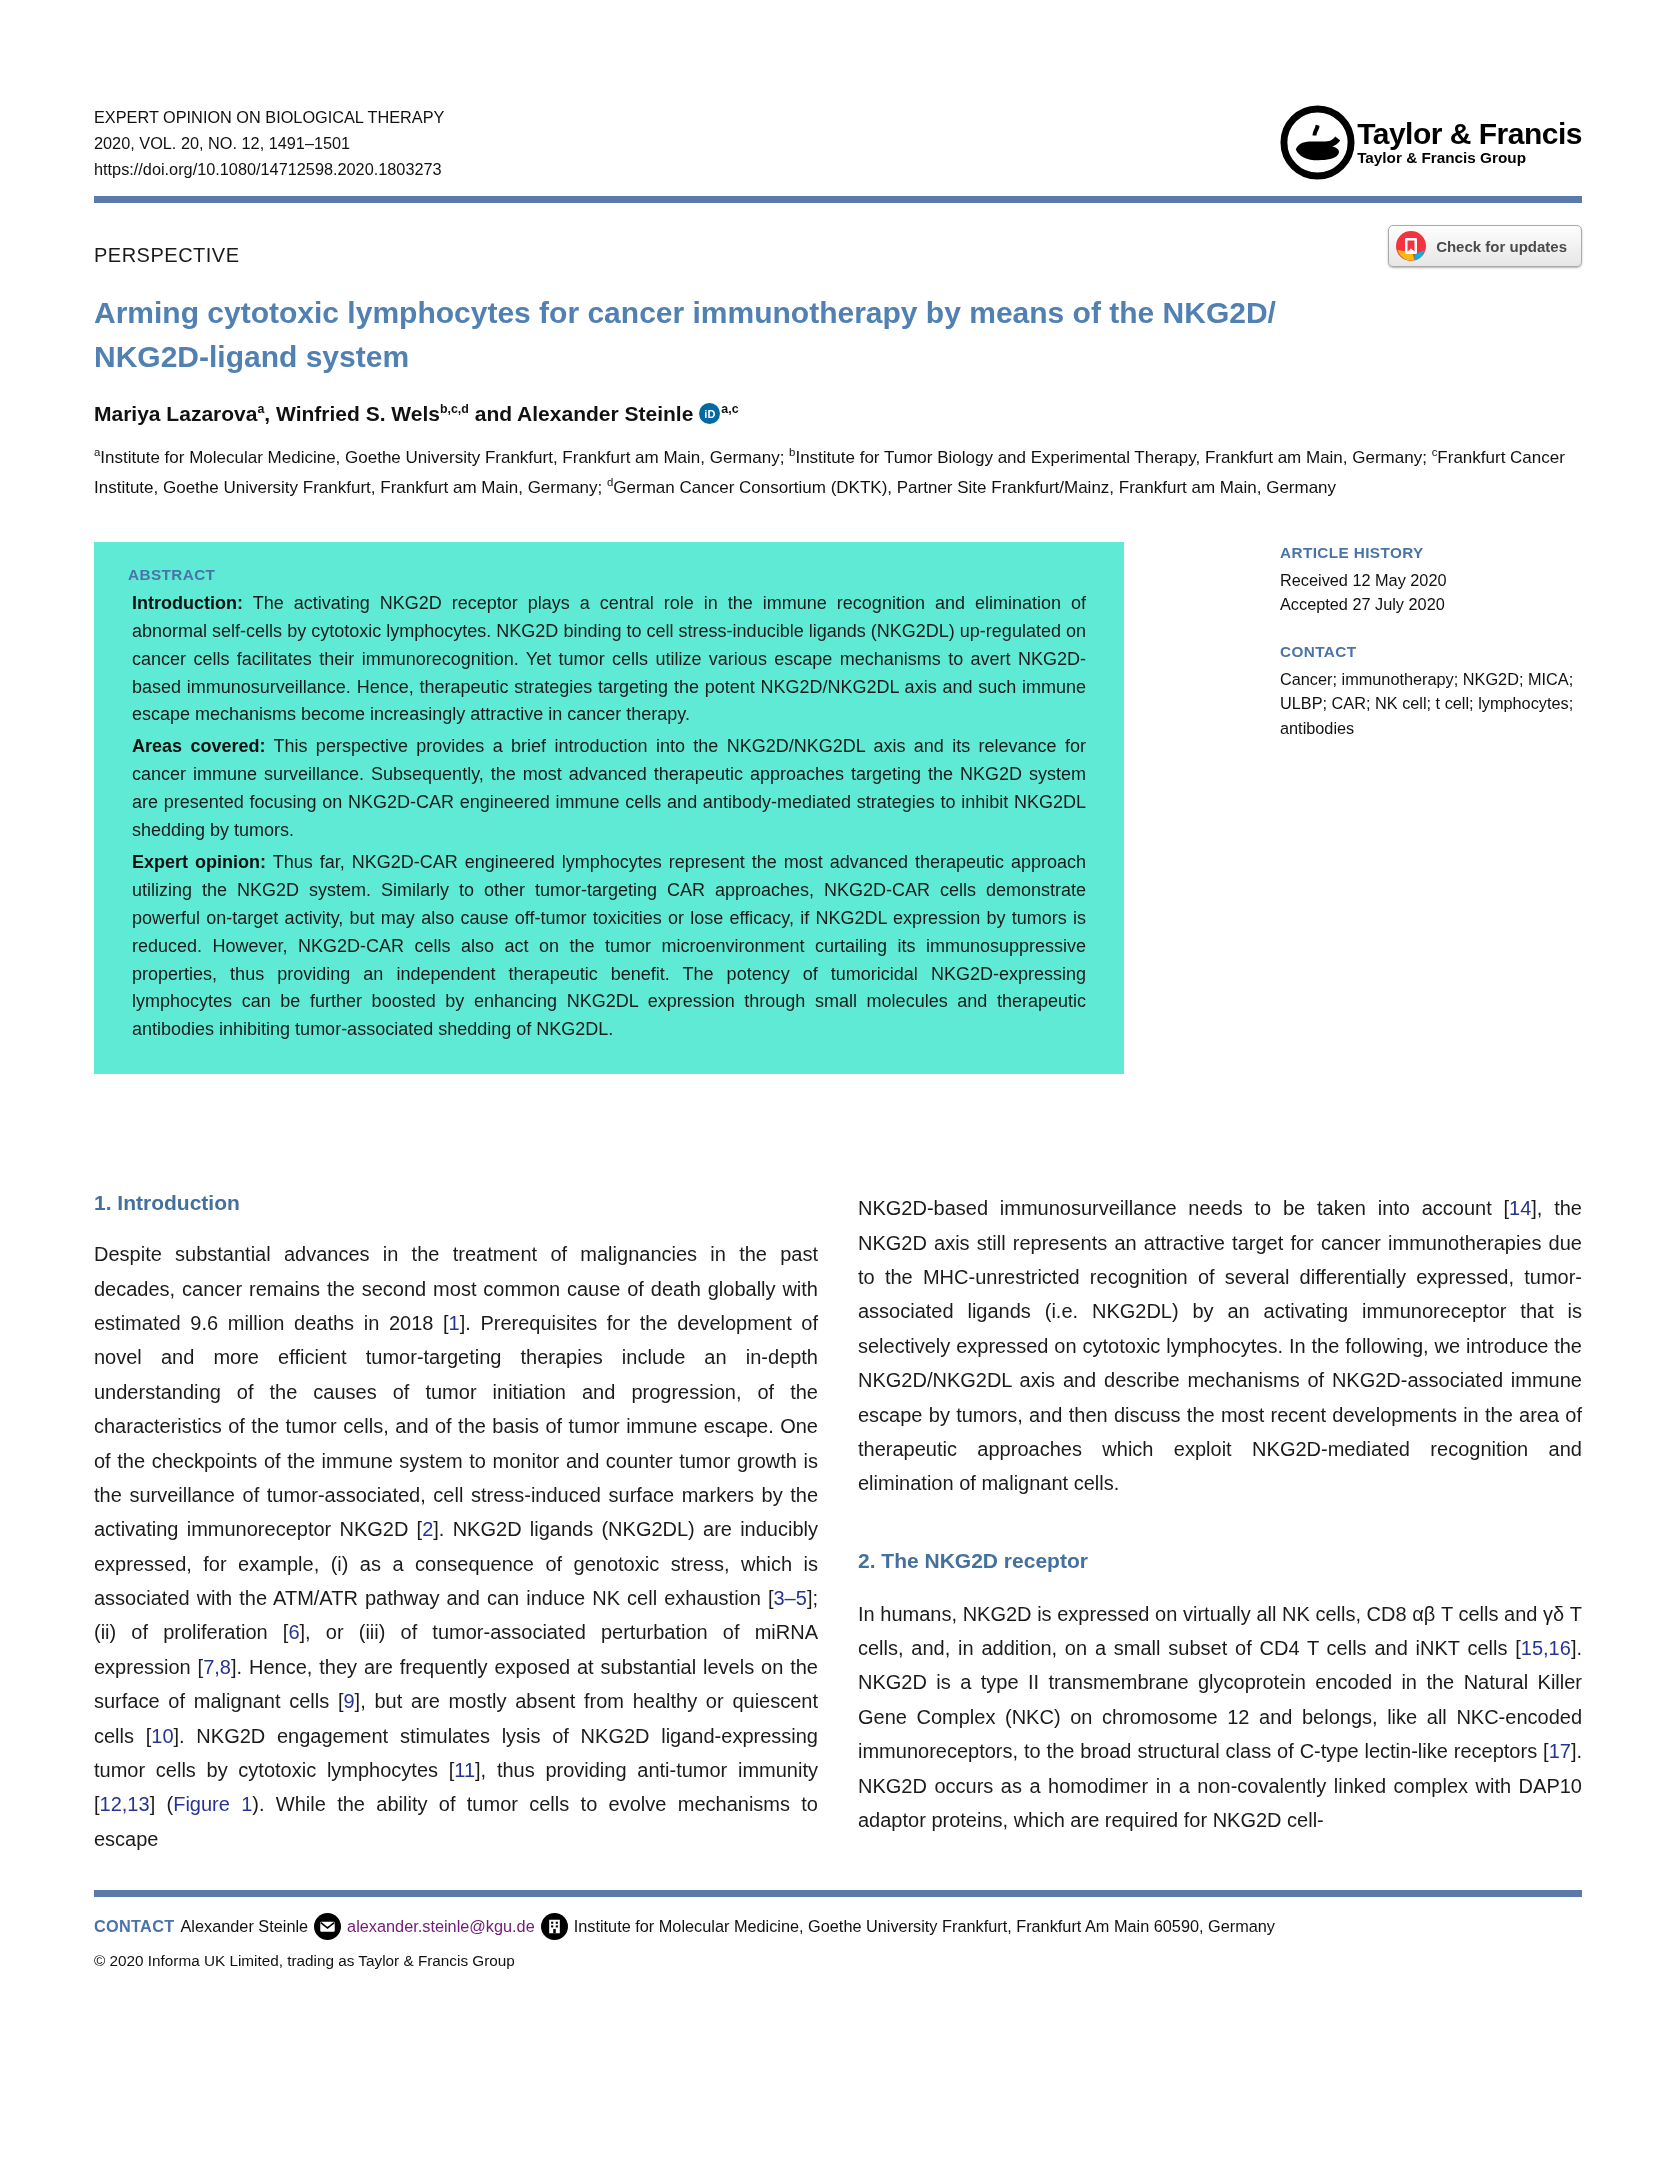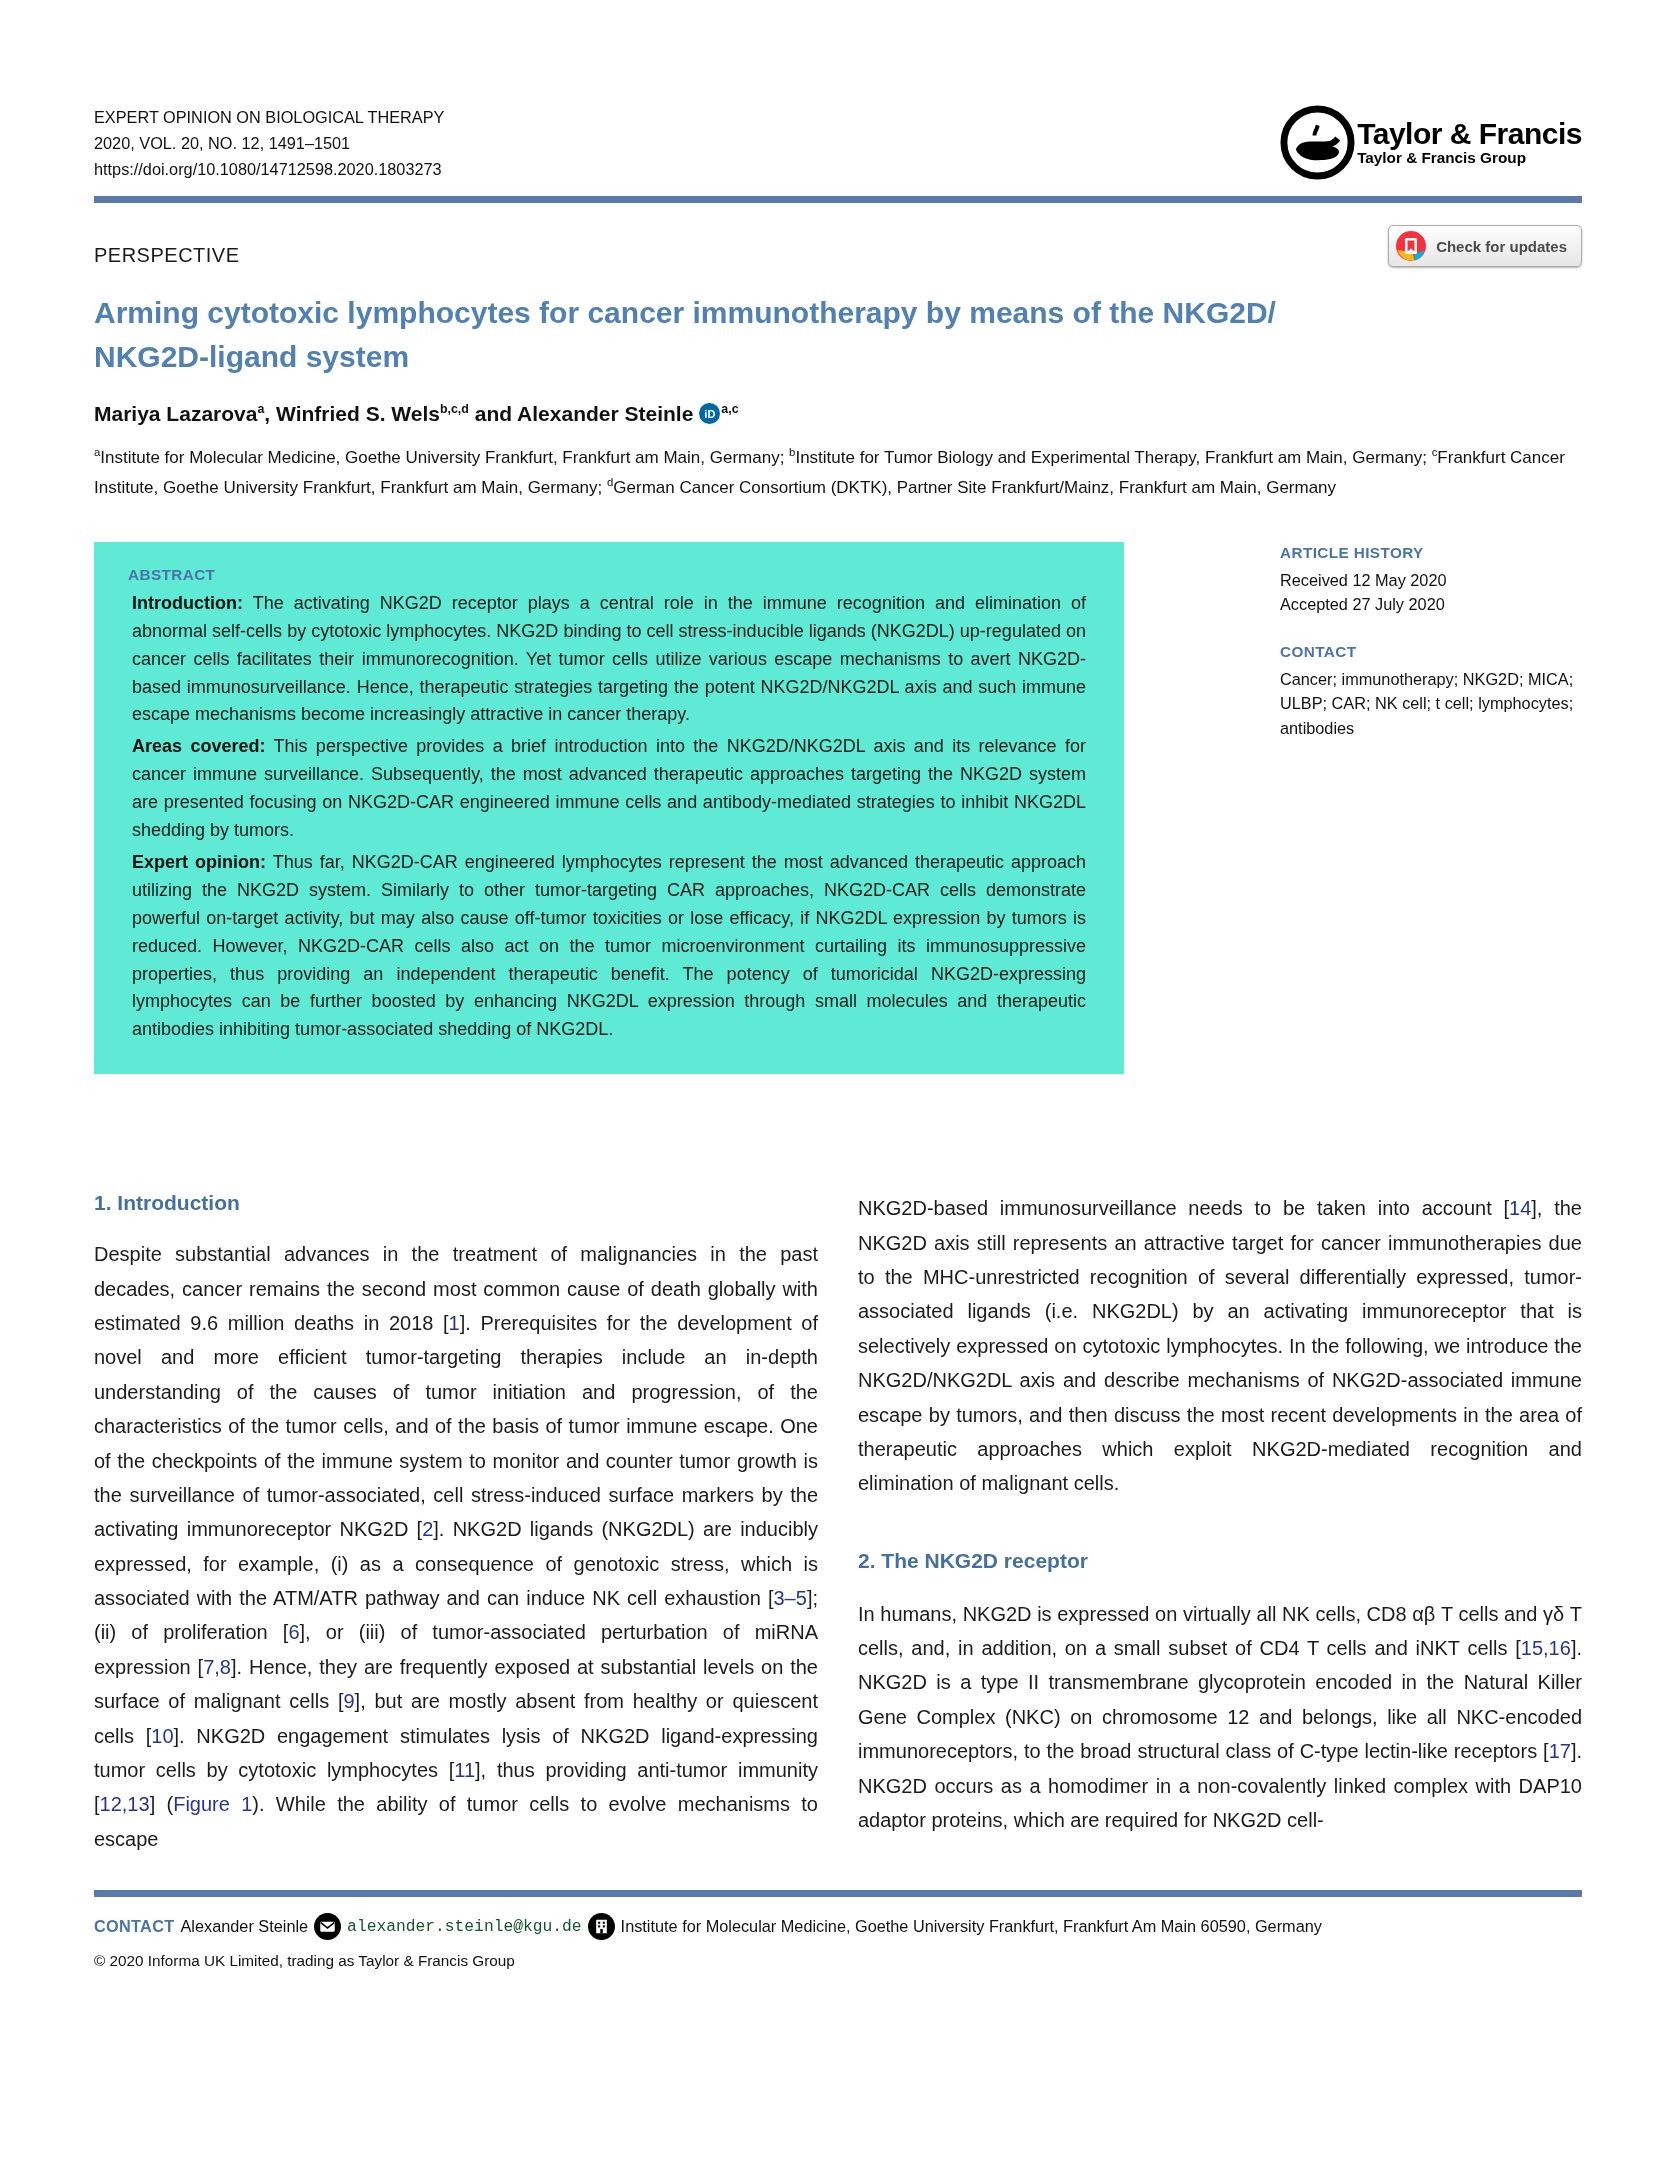--- a/index.html
+++ b/index.html
@@ -48,21 +48,21 @@
   .col{flex:1;min-width:0;}
   h2{color:#44709e;font-size:21px;font-weight:bold;margin:0 0 22px 0;}
   .h2-mid{margin:48px 0 24px 0;}
   .body-p{font-size:20px;line-height:1.72;text-align:justify;margin:0;color:#1b1b1b;}
   .ref{color:#253494;}
 
   
   .rule.bottom{margin-top:34px;}
   .contact-line{margin:16px 0 0 0;font-size:16.3px;color:#111;display:flex;align-items:center;flex-wrap:wrap;gap:6px;}
   .contact-label{color:#4a74a8;font-weight:bold;letter-spacing:0.3px;}
-  .email{color:#14532d;text-decoration:none;font-family:Liberation Mono, monospace;}
+  .email{color:#701a75;text-decoration:none;}
   .icon-circle{vertical-align:middle;}
   .copyright{margin:12px 0 0 0;font-size:15.3px;color:#111;}
 </style>
 </head>
 <body>
 
 <div class="page">
 
   <header class="header-row">
     <div class="journal-info">

